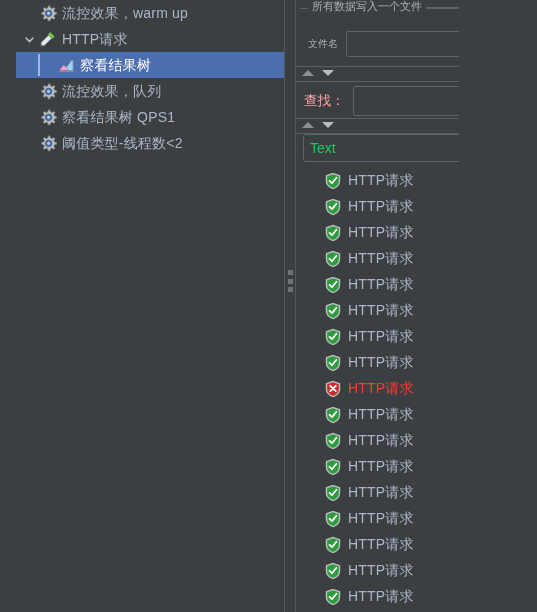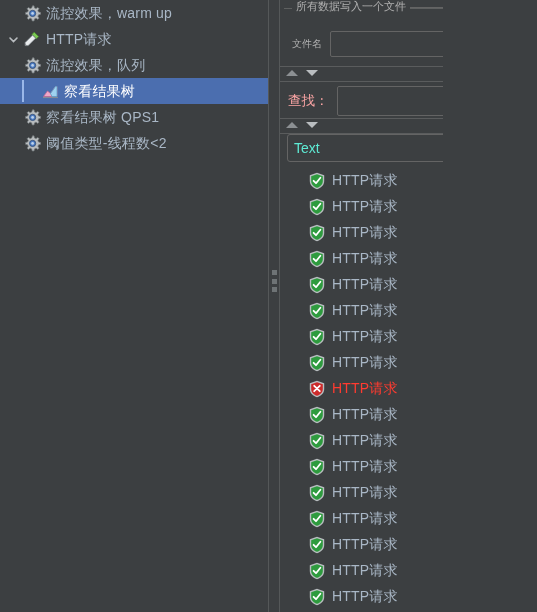--- a/index.html
+++ b/index.html
@@ -3,21 +3,21 @@
 <meta charset="utf-8">
 <style>
   html,body{margin:0;padding:0;}
   body{
     width:537px;height:612px;overflow:hidden;
     background:#3c3f41;
     font-family:"Liberation Sans","DejaVu Sans",sans-serif;
     font-size:13px;color:#a9b7c6;
     -webkit-font-smoothing:none;
   }
-  #app{position:relative;width:443px;height:612px;overflow:hidden;background:#3c3f41;}
+  #app{position:relative;width:443px;height:612px;overflow:hidden;background:#3c3f41;margin-left:16px;}
 
   
   #left-panel{
     position:absolute;left:0;top:0;width:268px;height:612px;
     background:#3c3f41;overflow:hidden;
   }
   .tree-row{
     position:relative;height:26px;display:flex;align-items:center;
     padding-left:4px;box-sizing:border-box;white-space:nowrap;
   }
@@ -98,21 +98,21 @@
   
   .search-row{position:absolute;left:8px;top:86px;display:flex;align-items:center;}
   .search-row .flabel{font-size:13.5px;color:#fca5a5;margin-right:8px;white-space:nowrap;}
 
   
   .combo{
     position:absolute;left:7px;top:134px;width:228px;height:28px;
     border:1px solid #646464;border-radius:3px;background:#3c3f41;box-sizing:border-box;
     display:flex;align-items:center;padding:0 6px;
   }
-  .combo .cval{font-size:14px;color:#5eead4;flex:1;}
+  .combo .cval{font-size:14px;color:#22c55e;flex:1;}
   .combo .carr{width:0;height:0;border-left:6px solid transparent;border-right:6px solid transparent;border-top:6px solid #b9bdc0;}
 
   
   #results{
     position:absolute;left:7px;top:168px;width:222px;height:444px;overflow:hidden;
   }
   .res-item{height:26px;display:flex;align-items:center;padding-left:22px;white-space:nowrap;}
   .res-item .shield{width:16px;height:18px;flex:0 0 16px;margin-right:7px;}
   .res-item .rlbl{font-size:14px;color:#a9b7c6;letter-spacing:.2px;}
   .res-item.err .rlbl{color:#ff3b30;}
@@ -164,42 +164,42 @@
           </span>
           <span class="ico">
             <svg width="18" height="18" viewBox="0 0 18 18">
               <path d="M11.2 2.2 L15.6 6.6 L13.4 8.8 L9 4.4 Z" fill="#7bc953" stroke="#4a8c2c" stroke-width="0.8"></path>
               <path d="M9.6 5.2 L12.6 8.2 L5.2 15.6 L2.2 15.6 L2.2 12.6 Z" fill="#e8ebed" stroke="#8a9095" stroke-width="0.8"></path>
               <path d="M2.4 14 L3.9 15.5 L2.3 15.5 Z" fill="#6f7477"></path>
             </svg>
           </span>
           <span class="lbl">HTTP请求</span>
         </div>
+        <div class="tree-row indent-2 sel">
+          <div class="sel-bar"></div>
+          <span class="twisty"></span>
+          <span class="ico">
+            <svg width="17" height="15" viewBox="0 0 17 15">
+              <path d="M1.5 12.5 L5.5 7 L8.5 9.5 L13.5 2.5 L15 2.5 L15 12.5 Z" fill="#f0a8c8" stroke="#c06a94" stroke-width="0.8"></path>
+              <path d="M8.5 9.5 L13.5 2.5 L15 2.5 L15 12.5 L10 12.5 Z" fill="#9fd2f0" stroke="#5a9ec4" stroke-width="0.8"></path>
+              <path d="M1 13.6 L16 13.6" stroke="#8a9095" stroke-width="1"></path>
+            </svg>
+          </span>
+          <span class="lbl">察看结果树</span>
+        </div>
         <div class="tree-row indent-0">
           <span class="twisty"></span>
           <span class="ico">
             <svg width="17" height="17" viewBox="0 0 17 17">
               <path d="M8.5 0.8 L10 0.8 L10.5 2.9 L12 3.6 L13.8 2.4 L15.1 3.7 L13.9 5.5 L14.6 7 L16.7 7.5 L16.7 9.3 L14.6 9.8 L13.9 11.3 L15.1 13.1 L13.8 14.4 L12 13.2 L10.5 13.9 L10 16 L8.2 16 L7.7 13.9 L6.2 13.2 L4.4 14.4 L3.1 13.1 L4.3 11.3 L3.6 9.8 L1.5 9.3 L1.5 7.5 L3.6 7 L4.3 5.5 L3.1 3.7 L4.4 2.4 L6.2 3.6 L7.7 2.9 Z" fill="#b8bcbe" stroke="#6f7477" stroke-width="0.7"></path>
               <circle cx="8.6" cy="8.4" r="3.1" fill="#4b7bc4" stroke="#31496b" stroke-width="0.8"></circle>
               <circle cx="8.6" cy="8.4" r="1.4" fill="#bcd2ea"></circle>
             </svg>
           </span>
           <span class="lbl">流控效果，队列</span>
-        </div>
-        <div class="tree-row indent-2 sel">
-          <div class="sel-bar"></div>
-          <span class="twisty"></span>
-          <span class="ico">
-            <svg width="17" height="15" viewBox="0 0 17 15">
-              <path d="M1.5 12.5 L5.5 7 L8.5 9.5 L13.5 2.5 L15 2.5 L15 12.5 Z" fill="#f0a8c8" stroke="#c06a94" stroke-width="0.8"></path>
-              <path d="M8.5 9.5 L13.5 2.5 L15 2.5 L15 12.5 L10 12.5 Z" fill="#9fd2f0" stroke="#5a9ec4" stroke-width="0.8"></path>
-              <path d="M1 13.6 L16 13.6" stroke="#8a9095" stroke-width="1"></path>
-            </svg>
-          </span>
-          <span class="lbl">察看结果树</span>
         </div>
         <div class="tree-row indent-0">
           <span class="twisty"></span>
           <span class="ico">
             <svg width="17" height="17" viewBox="0 0 17 17">
               <path d="M8.5 0.8 L10 0.8 L10.5 2.9 L12 3.6 L13.8 2.4 L15.1 3.7 L13.9 5.5 L14.6 7 L16.7 7.5 L16.7 9.3 L14.6 9.8 L13.9 11.3 L15.1 13.1 L13.8 14.4 L12 13.2 L10.5 13.9 L10 16 L8.2 16 L7.7 13.9 L6.2 13.2 L4.4 14.4 L3.1 13.1 L4.3 11.3 L3.6 9.8 L1.5 9.3 L1.5 7.5 L3.6 7 L4.3 5.5 L3.1 3.7 L4.4 2.4 L6.2 3.6 L7.7 2.9 Z" fill="#b8bcbe" stroke="#6f7477" stroke-width="0.7"></path>
               <circle cx="8.6" cy="8.4" r="3.1" fill="#4b7bc4" stroke="#31496b" stroke-width="0.8"></circle>
               <circle cx="8.6" cy="8.4" r="1.4" fill="#bcd2ea"></circle>
             </svg>
           </span>

